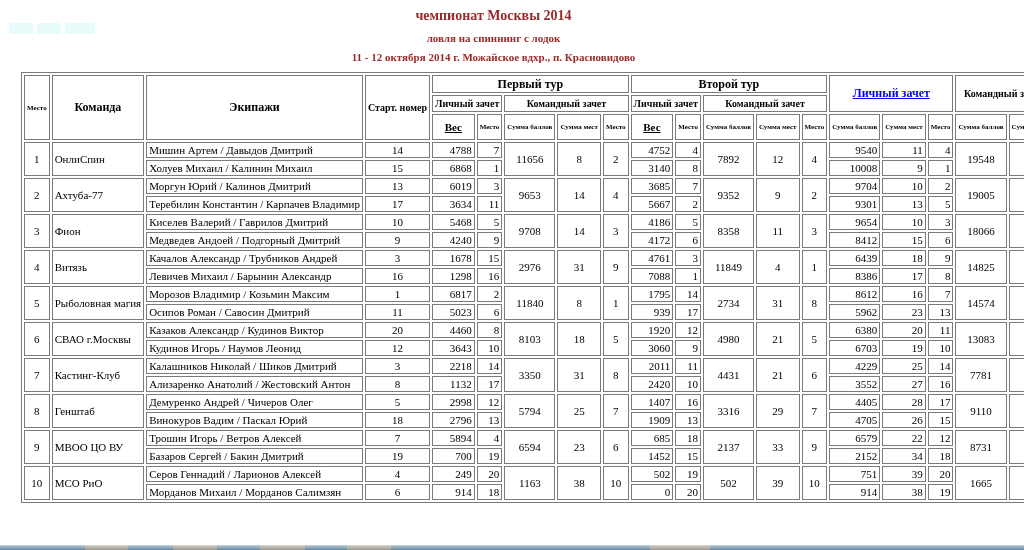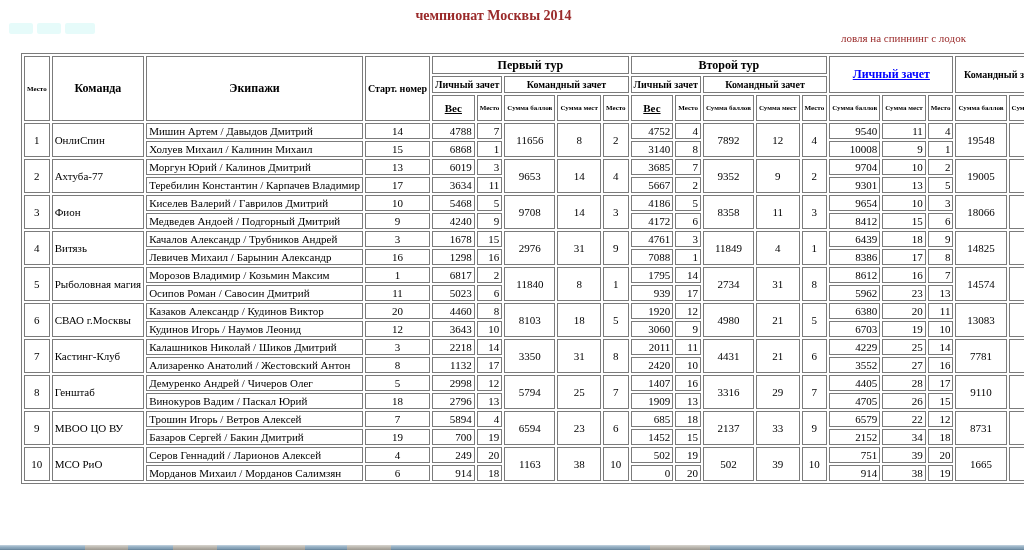--- a/index.html
+++ b/index.html
@@ -4,21 +4,21 @@
 <style>
   html,body{margin:0;padding:0;}
   body{
     width:1024px;height:550px;position:relative;overflow:hidden;
     background:#ffffff;color:#000;
     font-family:"Liberation Serif","DejaVu Serif",serif;
   }
   .doc{position:absolute;left:21px;top:5px;width:945px;}
   .title-block{text-align:center;}
   .title-1{font-size:14px;font-weight:bold;color:#9a2a2a;margin:3px 0 0 0;}
-  .title-2{font-size:11px;font-weight:normal;color:#9a2a2a;margin:8px 0 0 0;text-align:right;}
+  .title-2{font-size:11px;font-weight:bold;color:#9a2a2a;margin:8px 0 0 0;}
   .title-3{font-size:11px;font-weight:bold;color:#9a2a2a;margin:7px 0 0 0;}
 
   table.results{
     border-collapse:separate;border-spacing:2px;table-layout:fixed;
     margin-top:9px;border:1px solid #7b7b7b;background:#fff;
   }
   .results th,.results td{
     border:1px solid #7b7b7b;background:#fff;overflow:hidden;
     white-space:nowrap;padding:0 2px;vertical-align:middle;
   }
@@ -63,20 +63,21 @@
 <div class="watermark">
   <span class="wm-a"></span>
   <span class="wm-b"></span>
   <span class="wm-c"></span>
 </div>
 
 <div class="doc">
   <div class="title-block">
     <div class="title-1">чемпионат Москвы 2014</div>
     <div class="title-2">ловля на спиннинг с лодок</div>
+    <div class="title-3">11 - 12 октября 2014 г.  Можайское вдхр., п. Красновидово</div>
   </div>
 
   <table class="results">
     <colgroup>
       <col style="width:28px">
         <col style="width:92px">
         <col style="width:220px">
         <col style="width:38px">
       <col style="width:44px">
         <col style="width:22px">

